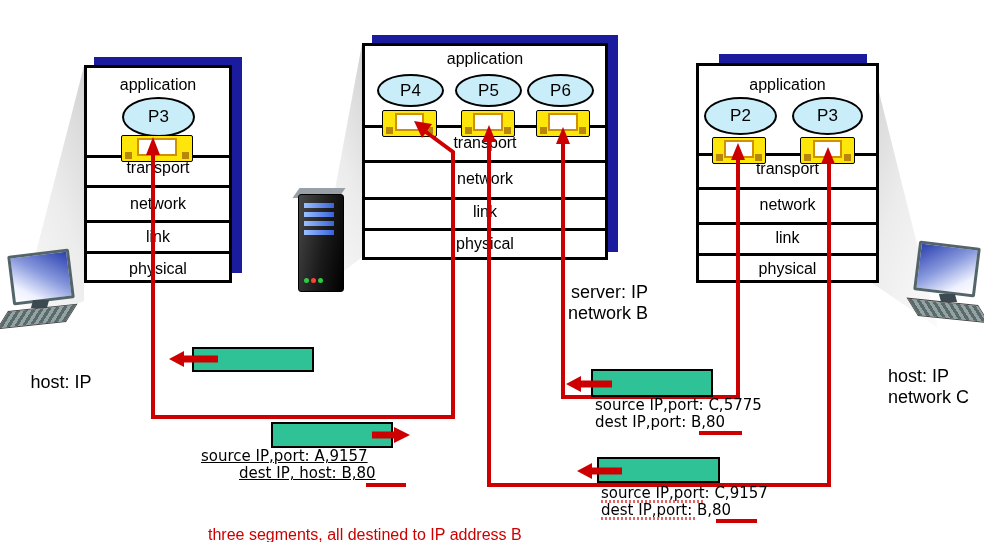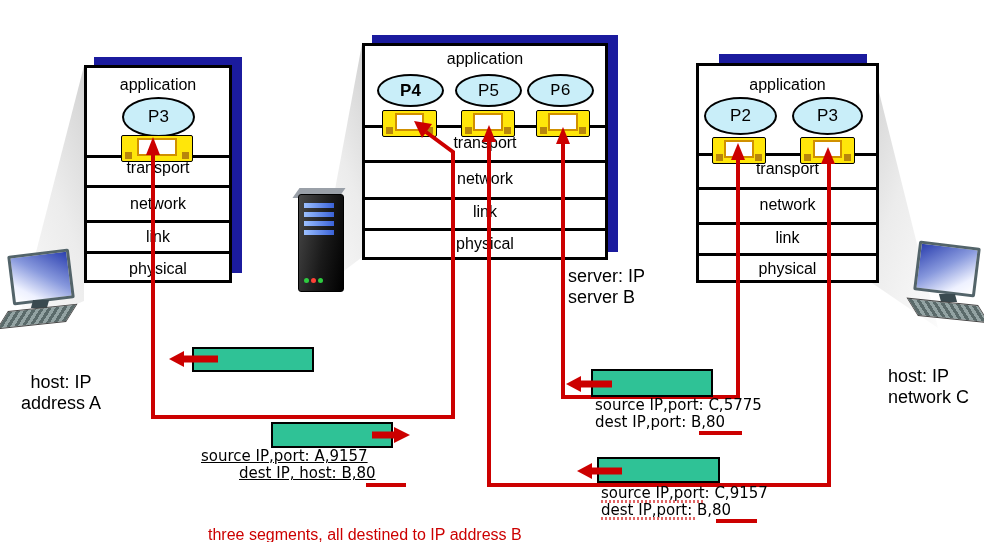--- a/index.html
+++ b/index.html
@@ -125,27 +125,27 @@
     <div class="layer-label" style="top:9px;">application</div>
     <div class="layer-label" style="top:93px;">transport</div>
     <div class="layer-label" style="top:129px;">network</div>
     <div class="layer-label" style="top:162px;">link</div>
     <div class="layer-label" style="top:193px;">physical</div>
   </div>
 
   <div class="oval" style="left:122px;top:97px;width:69px;height:36px;">
       <span>P3</span>
     </div>
-  <div class="oval" style="left:377px;top:74px;width:63px;height:29px;font-weight:bold;">
+  <div class="oval" style="left:377px;top:74px;width:63px;height:29px;">
       <span>P4</span>
     </div>
   <div class="oval" style="left:455px;top:74px;width:63px;height:29px;">
       <span>P5</span>
     </div>
-  <div class="oval" style="left:527px;top:74px;width:63px;height:29px;font-family:Liberation Mono, monospace;">
+  <div class="oval" style="left:527px;top:74px;width:63px;height:29px;">
       <span>P6</span>
     </div>
   <div class="oval" style="left:704px;top:97px;width:69px;height:34px;">
       <span>P2</span>
     </div>
   <div class="oval" style="left:792px;top:97px;width:67px;height:34px;">
       <span>P3</span>
     </div>
 
   <div class="socket" style="left:121px;top:135px;width:70px;height:25px;">
@@ -203,25 +203,24 @@
     <path class="redshaft" d="M372 435 L395 435"></path>
     <path class="redhead" d="M410 435 L394 427 L394 443 Z"></path>
     <path class="redshaft" d="M612 384 L580 384"></path>
     <path class="redhead" d="M566 384 L581 376 L581 392 Z"></path>
     <path class="redshaft" d="M622 471 L591 471"></path>
     <path class="redhead" d="M577 471 L592 463 L592 479 Z"></path>
   </svg>
 
   <div class="host-label centered" style="left:5px;top:372px;width:112px;">
     <div>host: IP</div>
-    <div>address A</div>
-  </div>
-  <div class="host-label" style="left:568px;top:266px;">
+  </div>
+  <div class="host-label" style="left:568px;top:282px;text-align:right;">
     <div>server: IP</div>
-    <div>server B</div>
+    <div>network B</div>
   </div>
   <div class="host-label" style="left:888px;top:366px;">
     <div>host: IP</div>
     <div>network C</div>
   </div>
 
   <div class="seg-label" style="left:193px;top:372px;">
   </div>
   <div class="seg-label" style="left:201px;top:448px;text-decoration:underline;">
     <div>source IP,port: A,9157</div>

